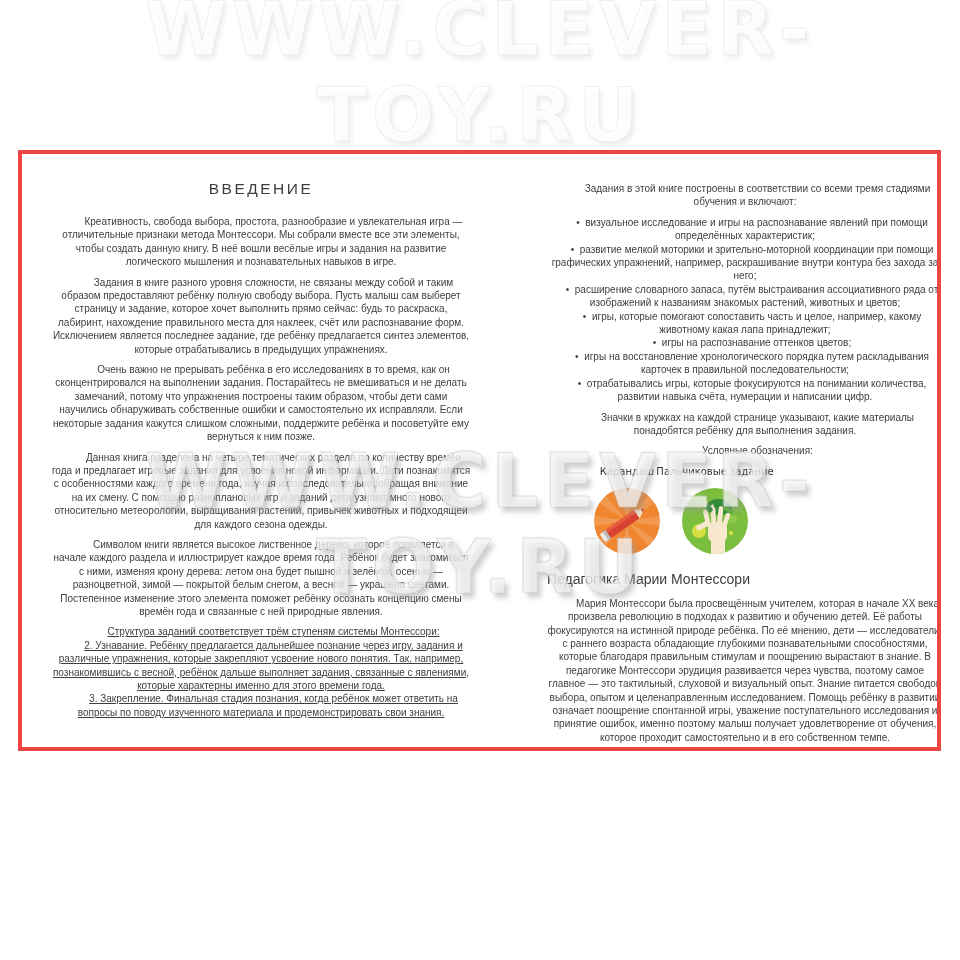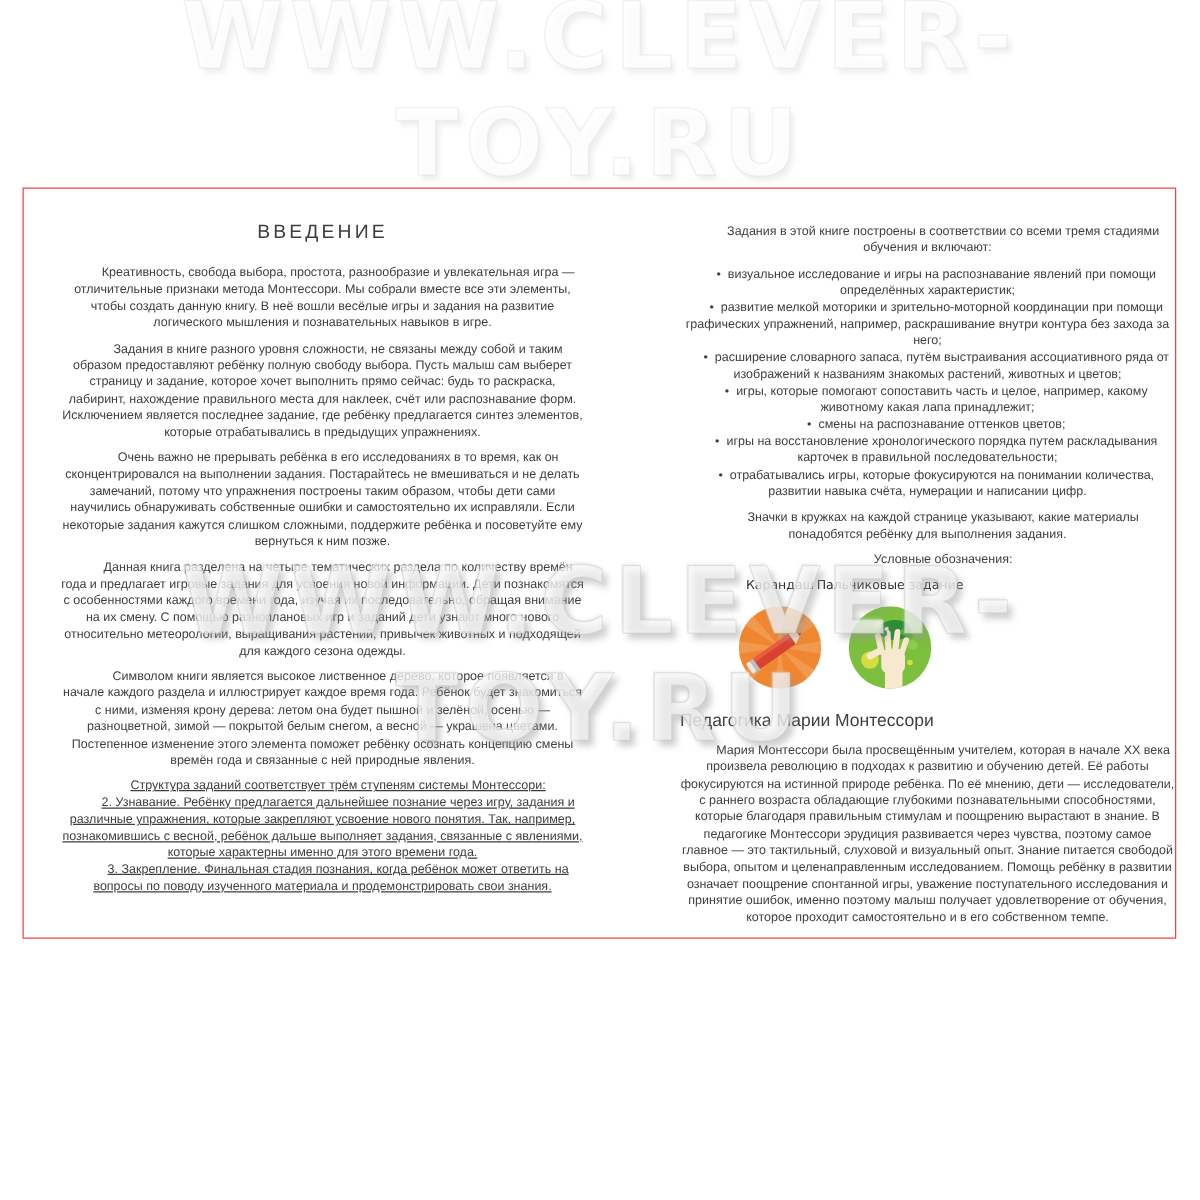--- a/index.html
+++ b/index.html
@@ -1,19 +1,19 @@
 <!DOCTYPE html>
 <html><head>
 <meta charset="utf-8">
 <style>
   html,body{margin:0;padding:0;background:#ffffff;}
   .canvas{position:relative;width:960px;height:960px;background:#ffffff;overflow:hidden;
           font-family:"Liberation Sans",sans-serif;color:#3e3e3e;}
   .spread{position:absolute;left:18px;top:150px;width:923px;height:601px;
-          background:#ffffff;border:1px solid #ef4444;box-sizing:border-box;overflow:hidden;}
+          background:#ffffff;border:4px solid #ef4444;box-sizing:border-box;overflow:hidden;}
   .page{position:absolute;top:0;height:100%;box-sizing:border-box;}
   .page.left{left:29px;width:420px;padding-top:26px;}
   .page.right{left:525px;width:396px;padding-top:28px;}
   h1.book-title{margin:0 0 17px 0;text-align:center;font-size:15.5px;font-weight:400;
           letter-spacing:2.5px;color:#3e3e3e;}
   h2.mont-heading{margin:17px 0 10px 0;text-align:left;font-size:14px;font-weight:400;color:#3e3e3e;}
   .page p{margin:0 0 7px 0;font-size:10px;line-height:13.4px;text-indent:25px;
           text-align:center;}
   .page p.no-gap{margin-bottom:0;text-decoration:underline;}
   .page p.bullet{text-indent:14px;margin-bottom:0;}
@@ -54,21 +54,21 @@
       <p class="no-gap">2.  Узнавание. Ребёнку предлагается дальнейшее познание через игру, задания и различные упражнения, которые закрепляют усвоение нового понятия. Так, например, познакомившись с весной, ребёнок дальше выполняет задания, связанные с явлениями, которые характерны именно для этого времени года.</p>
       <p class="no-gap">3.  Закрепление. Финальная стадия познания, когда ребёнок может ответить на вопросы по поводу изученного материала и продемонстрировать свои знания.</p>
     </div>
 
     <div class="page right">
       <p>Задания в этой книге построены в соответствии со всеми тремя стадиями обучения и включают:</p>
       <p class="bullet">визуальное исследование и игры на распознавание явлений при помощи определённых характеристик;</p>
       <p class="bullet">развитие мелкой моторики и зрительно-моторной координации при помощи графических упражнений, например, раскрашивание внутри контура без захода за него;</p>
       <p class="bullet">расширение словарного запаса, путём выстраивания ассоциативного ряда от изображений к названиям знакомых растений, животных и цветов;</p>
       <p class="bullet">игры, которые помогают сопоставить часть и целое, например, какому животному какая лапа принадлежит;</p>
-      <p class="bullet">смены на распознавание оттенков цветов;</p>
+      <p class="bullet">игры на распознавание оттенков цветов;</p>
       <p class="bullet">игры на восстановление хронологического порядка путем раскладывания карточек в правильной последовательности;</p>
       <p class="bullet" style="margin-bottom:7px;">отрабатывались игры, которые фокусируются на понимании количества, развитии навыка счёта, нумерации и написании цифр.</p>
       <p>Значки в кружках на каждой странице указывают, какие материалы понадобятся ребёнку для выполнения задания.</p>
       <p class="legend-title">Условные обозначения:</p>
 
       <div class="legend-row">
 
         <div class="legend-item">
           <div class="legend-label">Карандаш</div>
           <svg class="legend-icon" viewBox="0 0 66 66">

